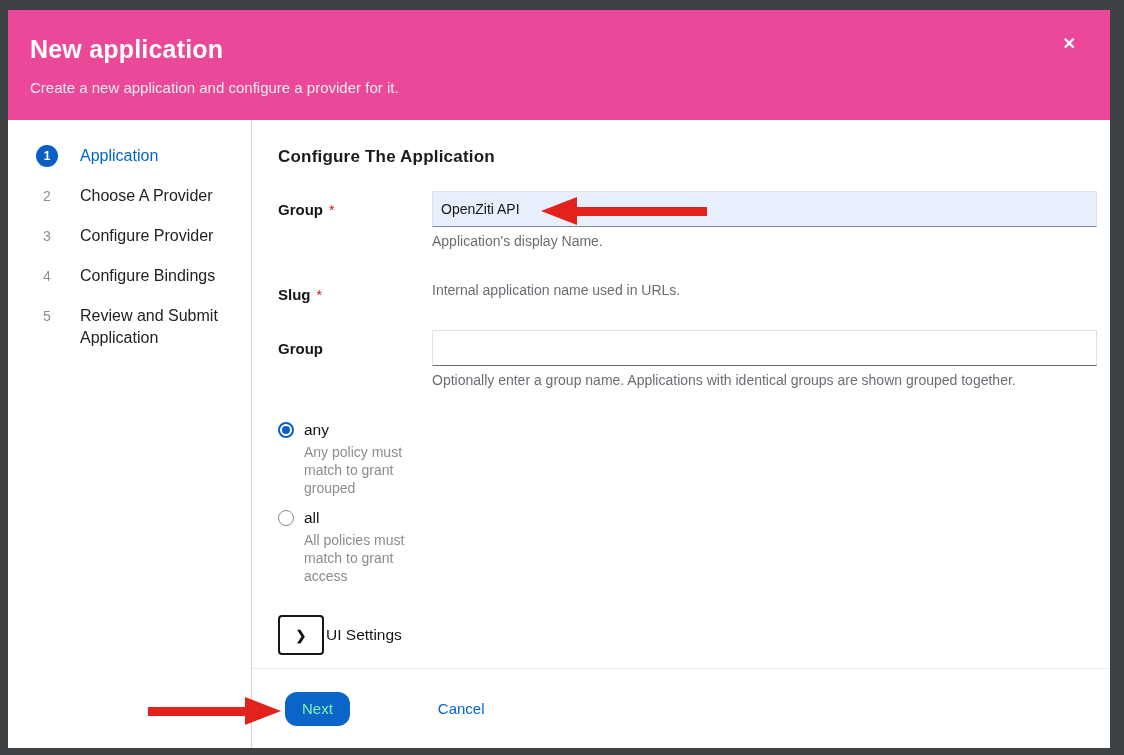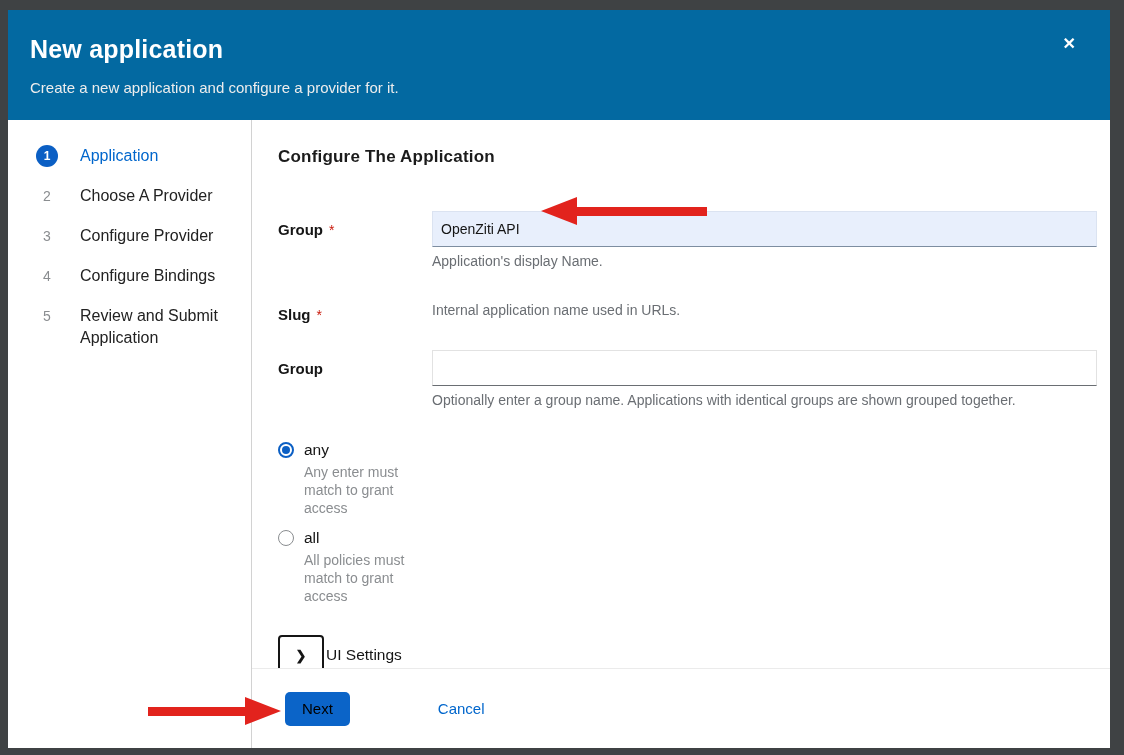--- a/index.html
+++ b/index.html
@@ -12,21 +12,21 @@
     color:#151515;
   }
   .modal {
     position:absolute; left:8px; top:10px;
     width:1102px; height:738px;
     background:#ffffff;
     display:flex; flex-direction:column;
   }
   
   .modal-header {
-    background:#0369a1;
+    background:#ec4899;
     height:110px; flex:none;
     padding:25px 22px 0 22px;
     position:relative;
   }
   .modal-title { color:#ffffff; font-size:25px; font-weight:700; letter-spacing:.2px; }
   .modal-subtitle { color:#ededed; font-size:15px; margin-top:15px; }
   .close-btn {
     position:absolute; top:26px; right:34px;
     background:none; border:none; color:#ffffff;
     font-size:16px; font-weight:700; cursor:pointer; line-height:1;
@@ -46,21 +46,21 @@
   }
   .step.active .step-num {
     background:#0b5fc4; border-radius:50%;
     color:#ffffff; font-size:12px; font-weight:700;
   }
   .step-label { margin-left:22px; font-size:16px; color:#222222; line-height:22px; max-width:158px; }
   .step.active .step-label { color:#0066cc; }
   
   .main-col { flex:1; display:flex; flex-direction:column; min-width:0; }
   .content { flex:1; padding:27px 13px 0 26px; overflow:hidden; }
-  .content-heading { font-size:17px; font-weight:600; color:#1b1b1b; margin-bottom:44px; letter-spacing:.2px; }
+  .content-heading { font-size:17px; font-weight:600; color:#1b1b1b; margin-bottom:24px; letter-spacing:.2px; }
   .form-row { display:grid; grid-template-columns:154px 1fr; margin-bottom:27px; }
   .field-label { padding-top:10px; font-size:15px; font-weight:600; color:#151515; }
   .req { color:#c9190b; font-size:14px; margin-left:6px; font-weight:400; }
   .text-input {
     width:100%; height:36px;
     font-family:"Liberation Sans", sans-serif;
     font-size:14px; color:#151515;
     padding:0 8px;
     background:#ffffff;
     border:1px solid #e2e2e2;
@@ -100,22 +100,22 @@
   }
   .expand-label { font-size:15.5px; color:#151515; margin-left:2px; }
   
   .modal-footer {
     flex:none; height:80px;
     border-top:1px solid #ebebeb;
     display:flex; align-items:center;
     padding-left:33px;
   }
   .next-btn {
-    background:#0b64c8; color:#000000;
-    border:none; border-radius:5px;
+    background:#0b64c8; color:#86efac;
+    border:none; border-radius:12px;
     font-family:"Liberation Sans", sans-serif;
     font-size:15px; height:34px; padding:0 17px;
     cursor:pointer;
   }
   .cancel-link { color:#0066cc; font-size:15px; margin-left:88px; text-decoration:none; cursor:pointer; }
   
   .arrow { position:absolute; display:flex; align-items:center; height:28px; pointer-events:none; }
   .arrow .shaft { height:9px; background:var(--arrow-color,#e2231d); }
   .arrow .head-left {
     width:0; height:0;
@@ -200,21 +200,21 @@
             <div class="helper">Optionally enter a group name. Applications with identical groups are shown grouped together.</div>
           </div>
         </div>
 
         <div class="form-row">
           <div class="radio-col">
             <div class="radio-line">
               <span class="radio selected"></span>
               <span class="radio-label">any</span>
             </div>
-            <div class="radio-helper">Any enter must match to grant access</div>
+            <div class="radio-helper">Any policy must match to grant grouped</div>
             <div class="radio-line">
               <span class="radio"></span>
               <span class="radio-label">all</span>
             </div>
             <div class="radio-helper last">All policies must match to grant access</div>
           </div>
         </div>
 
         <div class="expand-row">
           <button class="expand-btn">❯</button>

